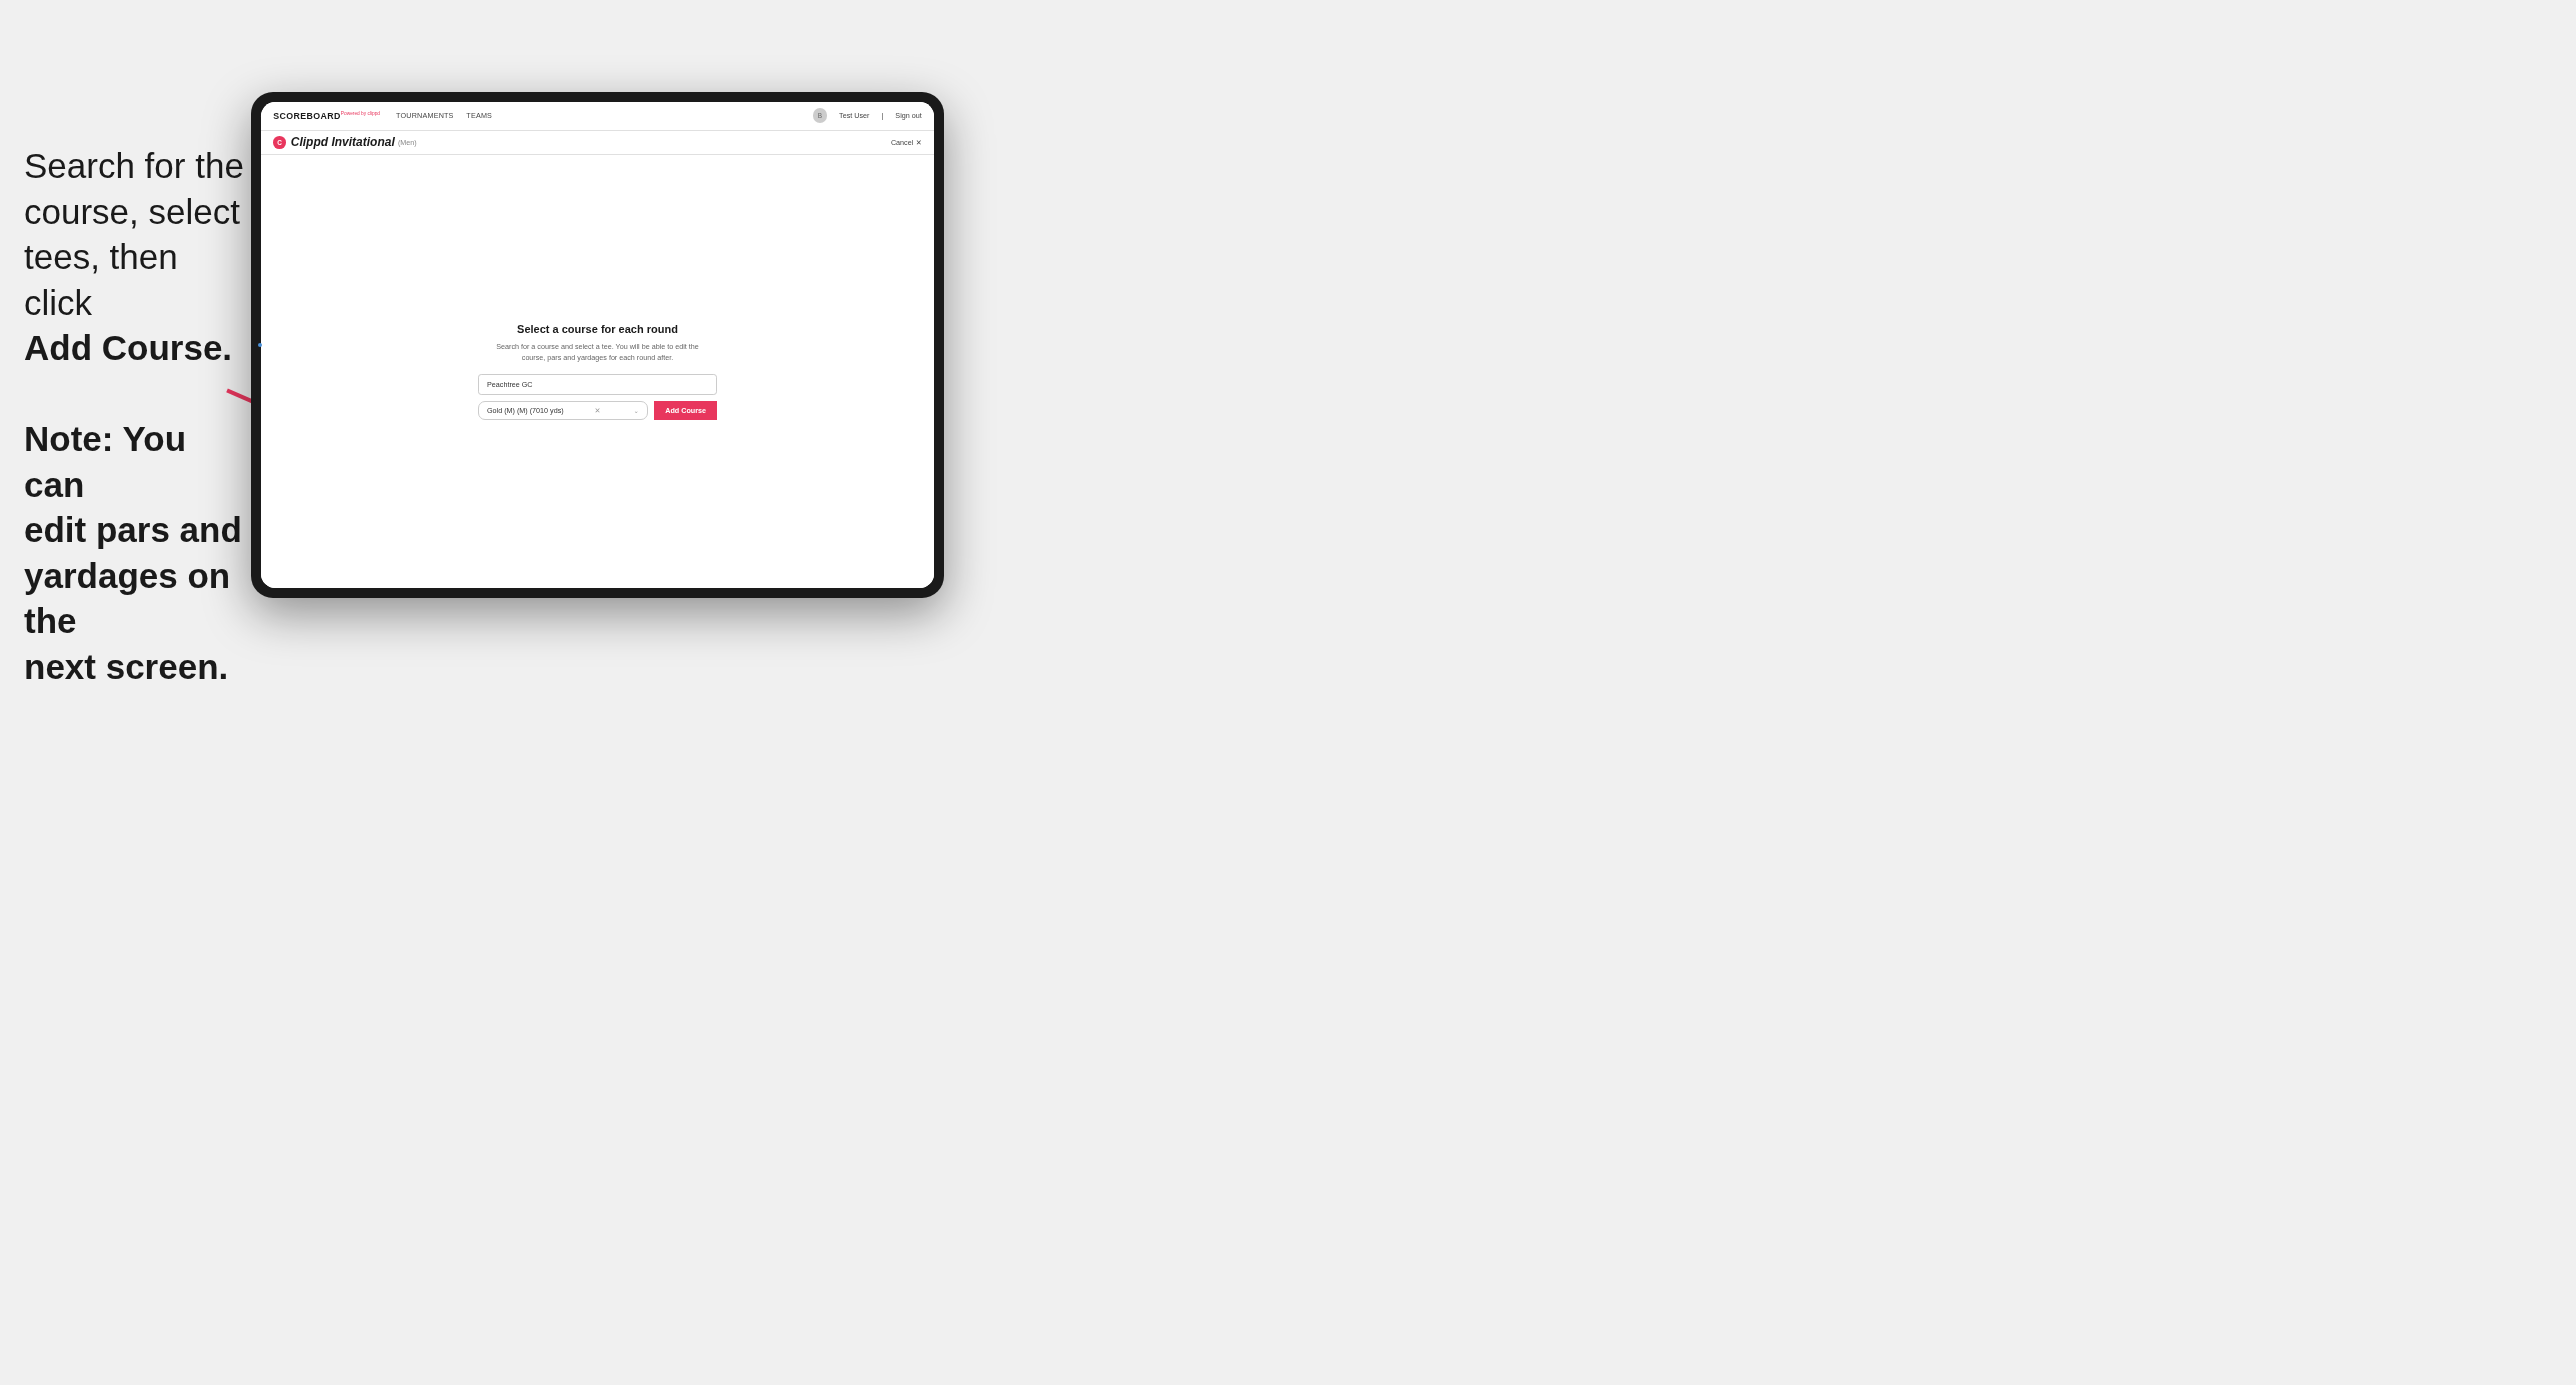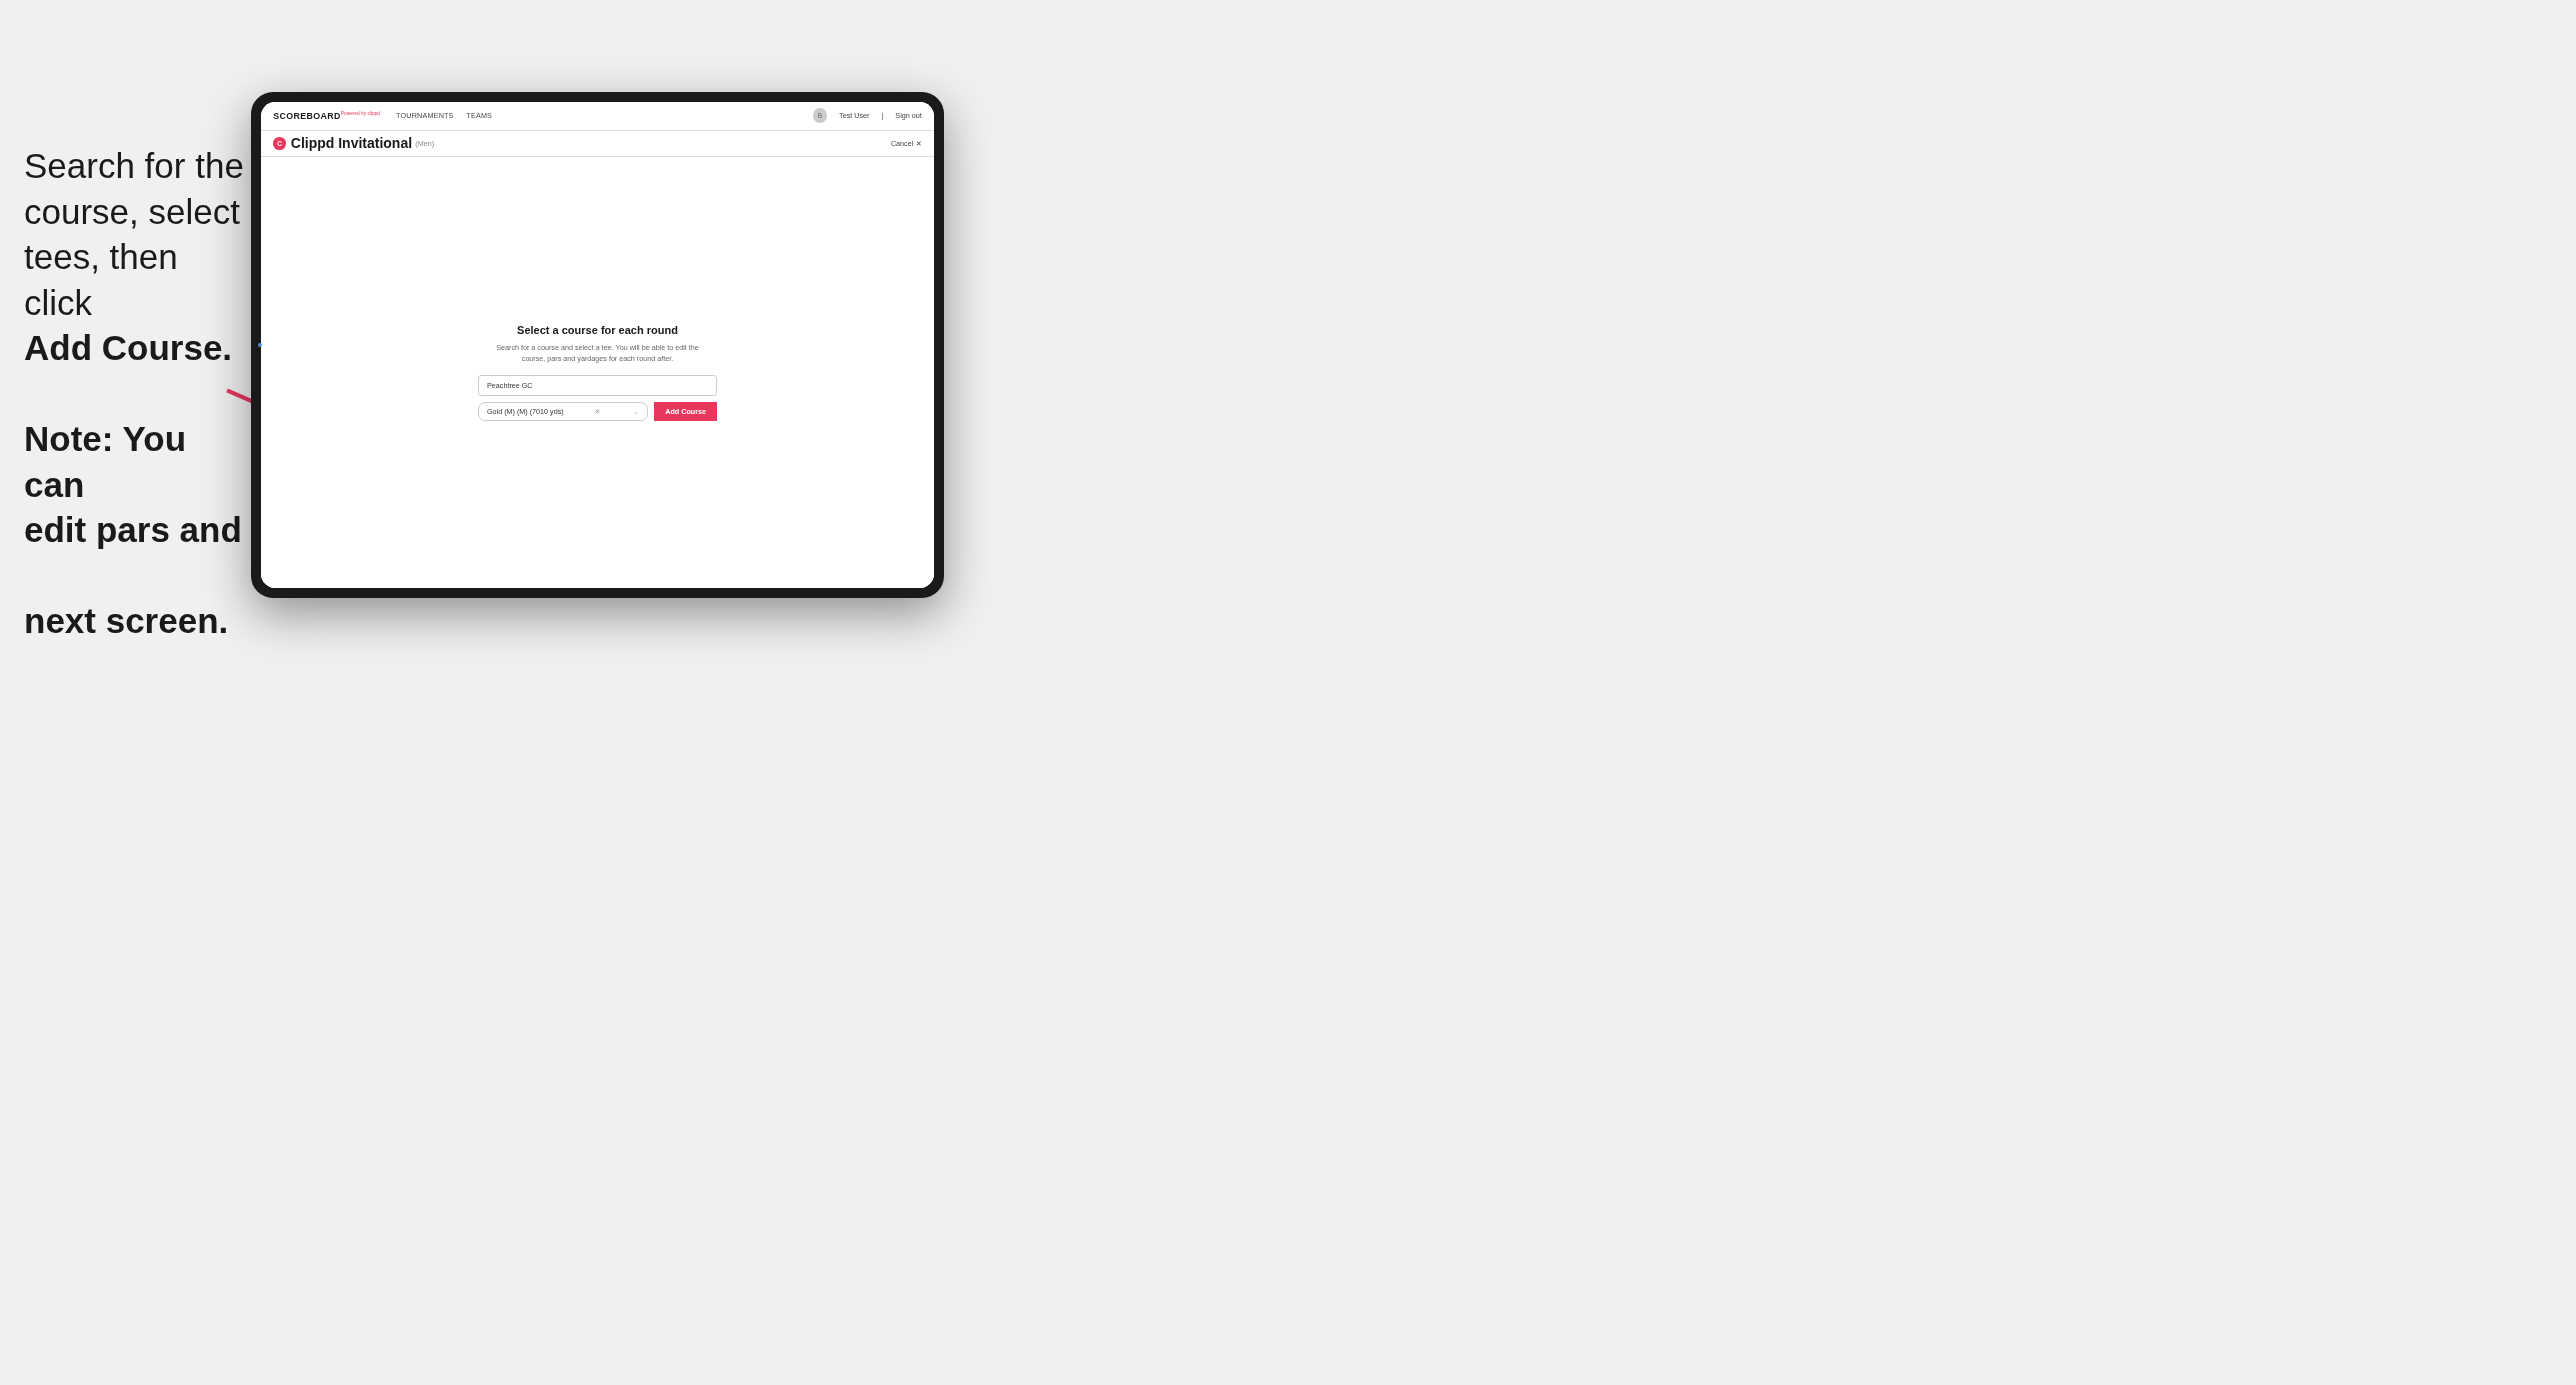--- a/index.html
+++ b/index.html
@@ -144,23 +144,24 @@
       align-items: center;
       justify-content: center;
       color: white;
       font-size: 6.4px;
       font-weight: 700;
       margin-right: 4.8px;
       flex-shrink: 0;
     }
 
     .tournament-title {
-      font-size: 14px;
+      font-size: 12px;
       font-weight: 600;
       color: #1a1a1a;
+      font-style: italic;
     }
 
     .tournament-subtitle {
       font-size: 7.2px;
       color: #888;
       margin-left: 3.2px;
     }
 
     .cancel-btn {
       margin-left: auto;
@@ -298,21 +299,21 @@
 <body>
 
 <div class="annotation-text">
   <span>Search for the</span><br>
   <span>course, select</span><br>
   <span>tees, then click</span><br>
   <span class="bold">Add Course.</span>
   <br><br>
   <span class="bold">Note: You can</span><br>
   <span class="bold">edit pars and</span><br>
-  <br>
+  <span class="bold">yardages on the</span><br>
   <span class="bold">next screen.</span>
 </div>
 
 <svg class="arrow-overlay" viewBox="0 0 3234 1740" width="2576" height="1386">
   <defs>
     <marker id="arrowhead" markerWidth="10" markerHeight="7" refX="10" refY="3.5" orient="auto">
       <polygon points="0 0, 10 3.5, 0 7" fill="#e8365d"></polygon>
     </marker>
   </defs>
 

